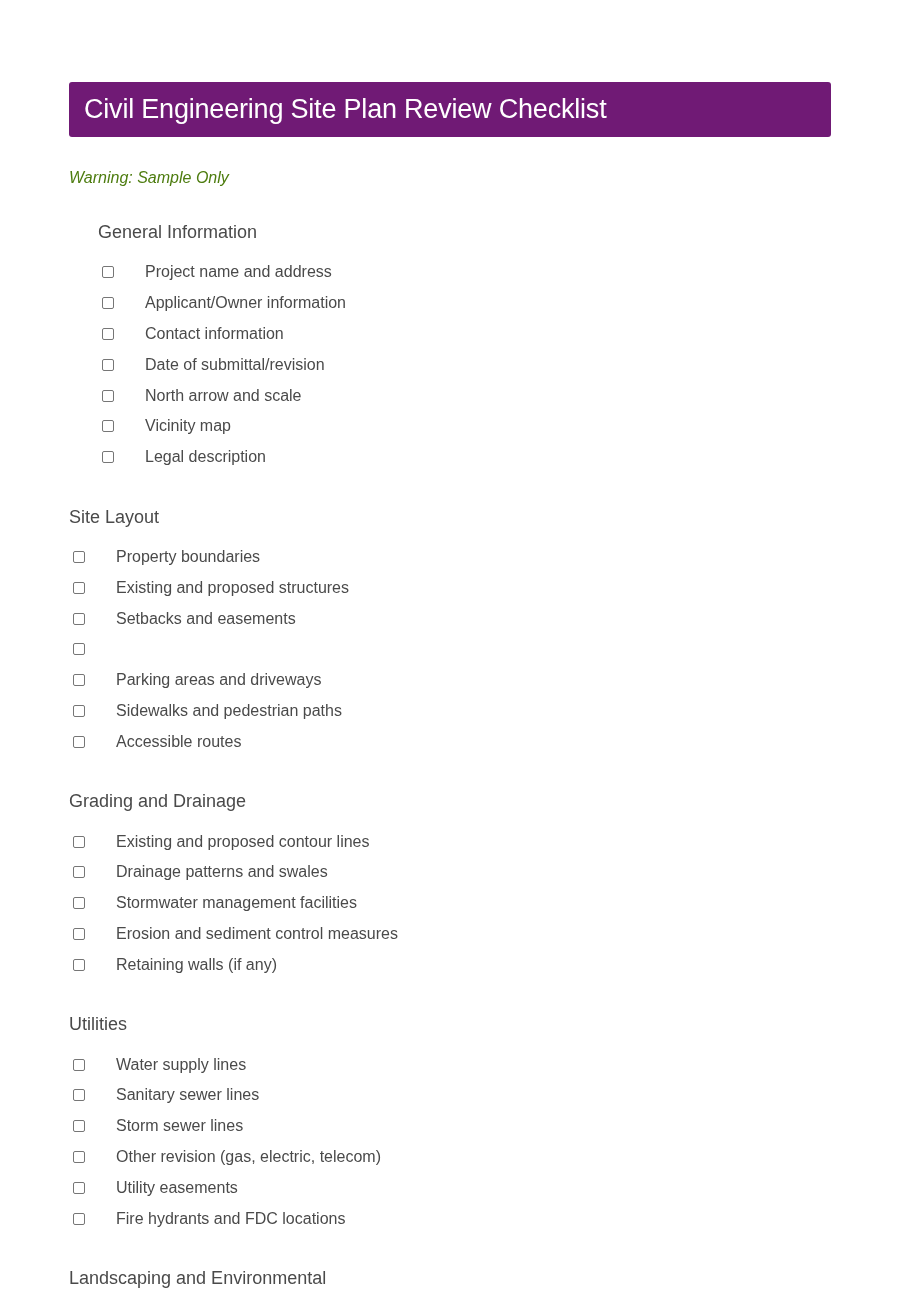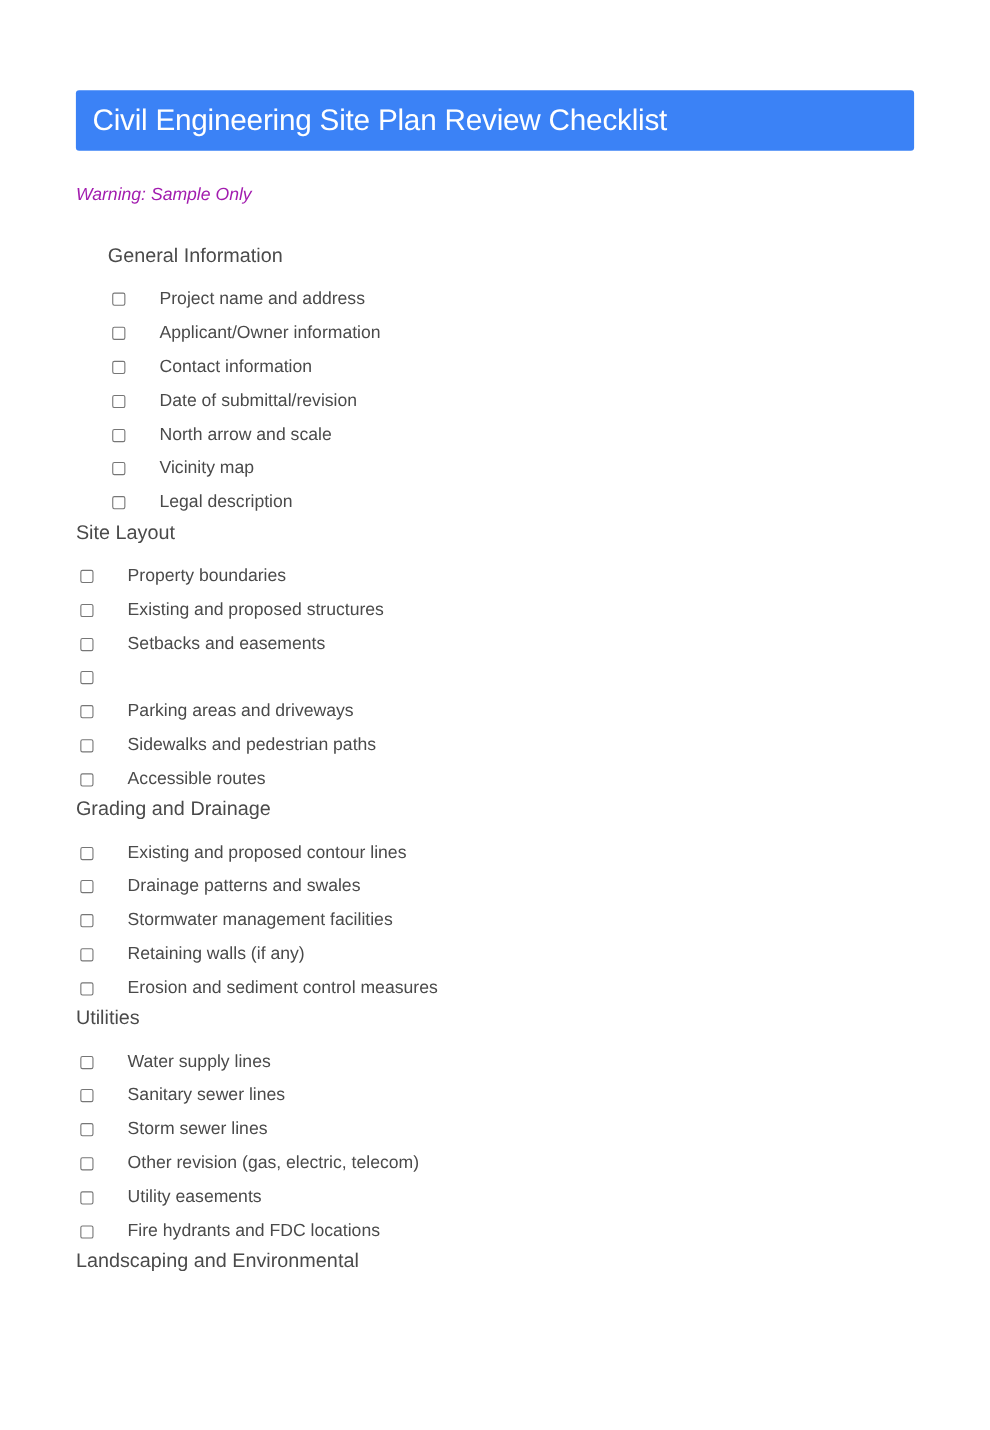--- a/index.html
+++ b/index.html
@@ -14,43 +14,44 @@
       font-family: "Liberation Sans", sans-serif;
       color: #4a4a4a;
     }
     .page {
       position: relative;
       padding: 82px 69px 0 69px;
     }
     .title-bar {
       width: 762px;
       height: 55px;
-      background: #3b82f6;
+      background: #701a75;
       border-radius: 3px;
       box-sizing: border-box;
       padding: 0 15px;
       display: flex;
       align-items: center;
     }
     .title-bar h1 {
       margin: 0;
       font-size: 27px;
       font-weight: normal;
       color: #ffffff;
       letter-spacing: -0.2px;
     }
     .warning {
       margin-top: 31px;
       font-size: 16px;
       font-style: italic;
-      color: #a21caf;
+      color: #4d7c0f;
       height: 20px;
       line-height: 20px;
     }
     .section {
+      margin-top: 33px;
     }
     .section:first-of-type { margin-top: 33px; margin-left: 29px; }
     .section h2 {
       margin: 0 0 14px 0;
       font-size: 18px;
       font-weight: normal;
       color: #4a4a4a;
       height: 22px;
       line-height: 22px;
     }
@@ -158,25 +159,25 @@
         <label class="item">
           <span class="checkbox"></span>
           <span class="item-label">Drainage patterns and swales</span>
         </label>
         <label class="item">
           <span class="checkbox"></span>
           <span class="item-label">Stormwater management facilities</span>
         </label>
         <label class="item">
           <span class="checkbox"></span>
+          <span class="item-label">Erosion and sediment control measures</span>
+        </label>
+        <label class="item">
+          <span class="checkbox"></span>
           <span class="item-label">Retaining walls (if any)</span>
-        </label>
-        <label class="item">
-          <span class="checkbox"></span>
-          <span class="item-label">Erosion and sediment control measures</span>
         </label>
       </div>
       <div class="section">
         <h2>Utilities</h2>
         <label class="item">
           <span class="checkbox"></span>
           <span class="item-label">Water supply lines</span>
         </label>
         <label class="item">
           <span class="checkbox"></span>

